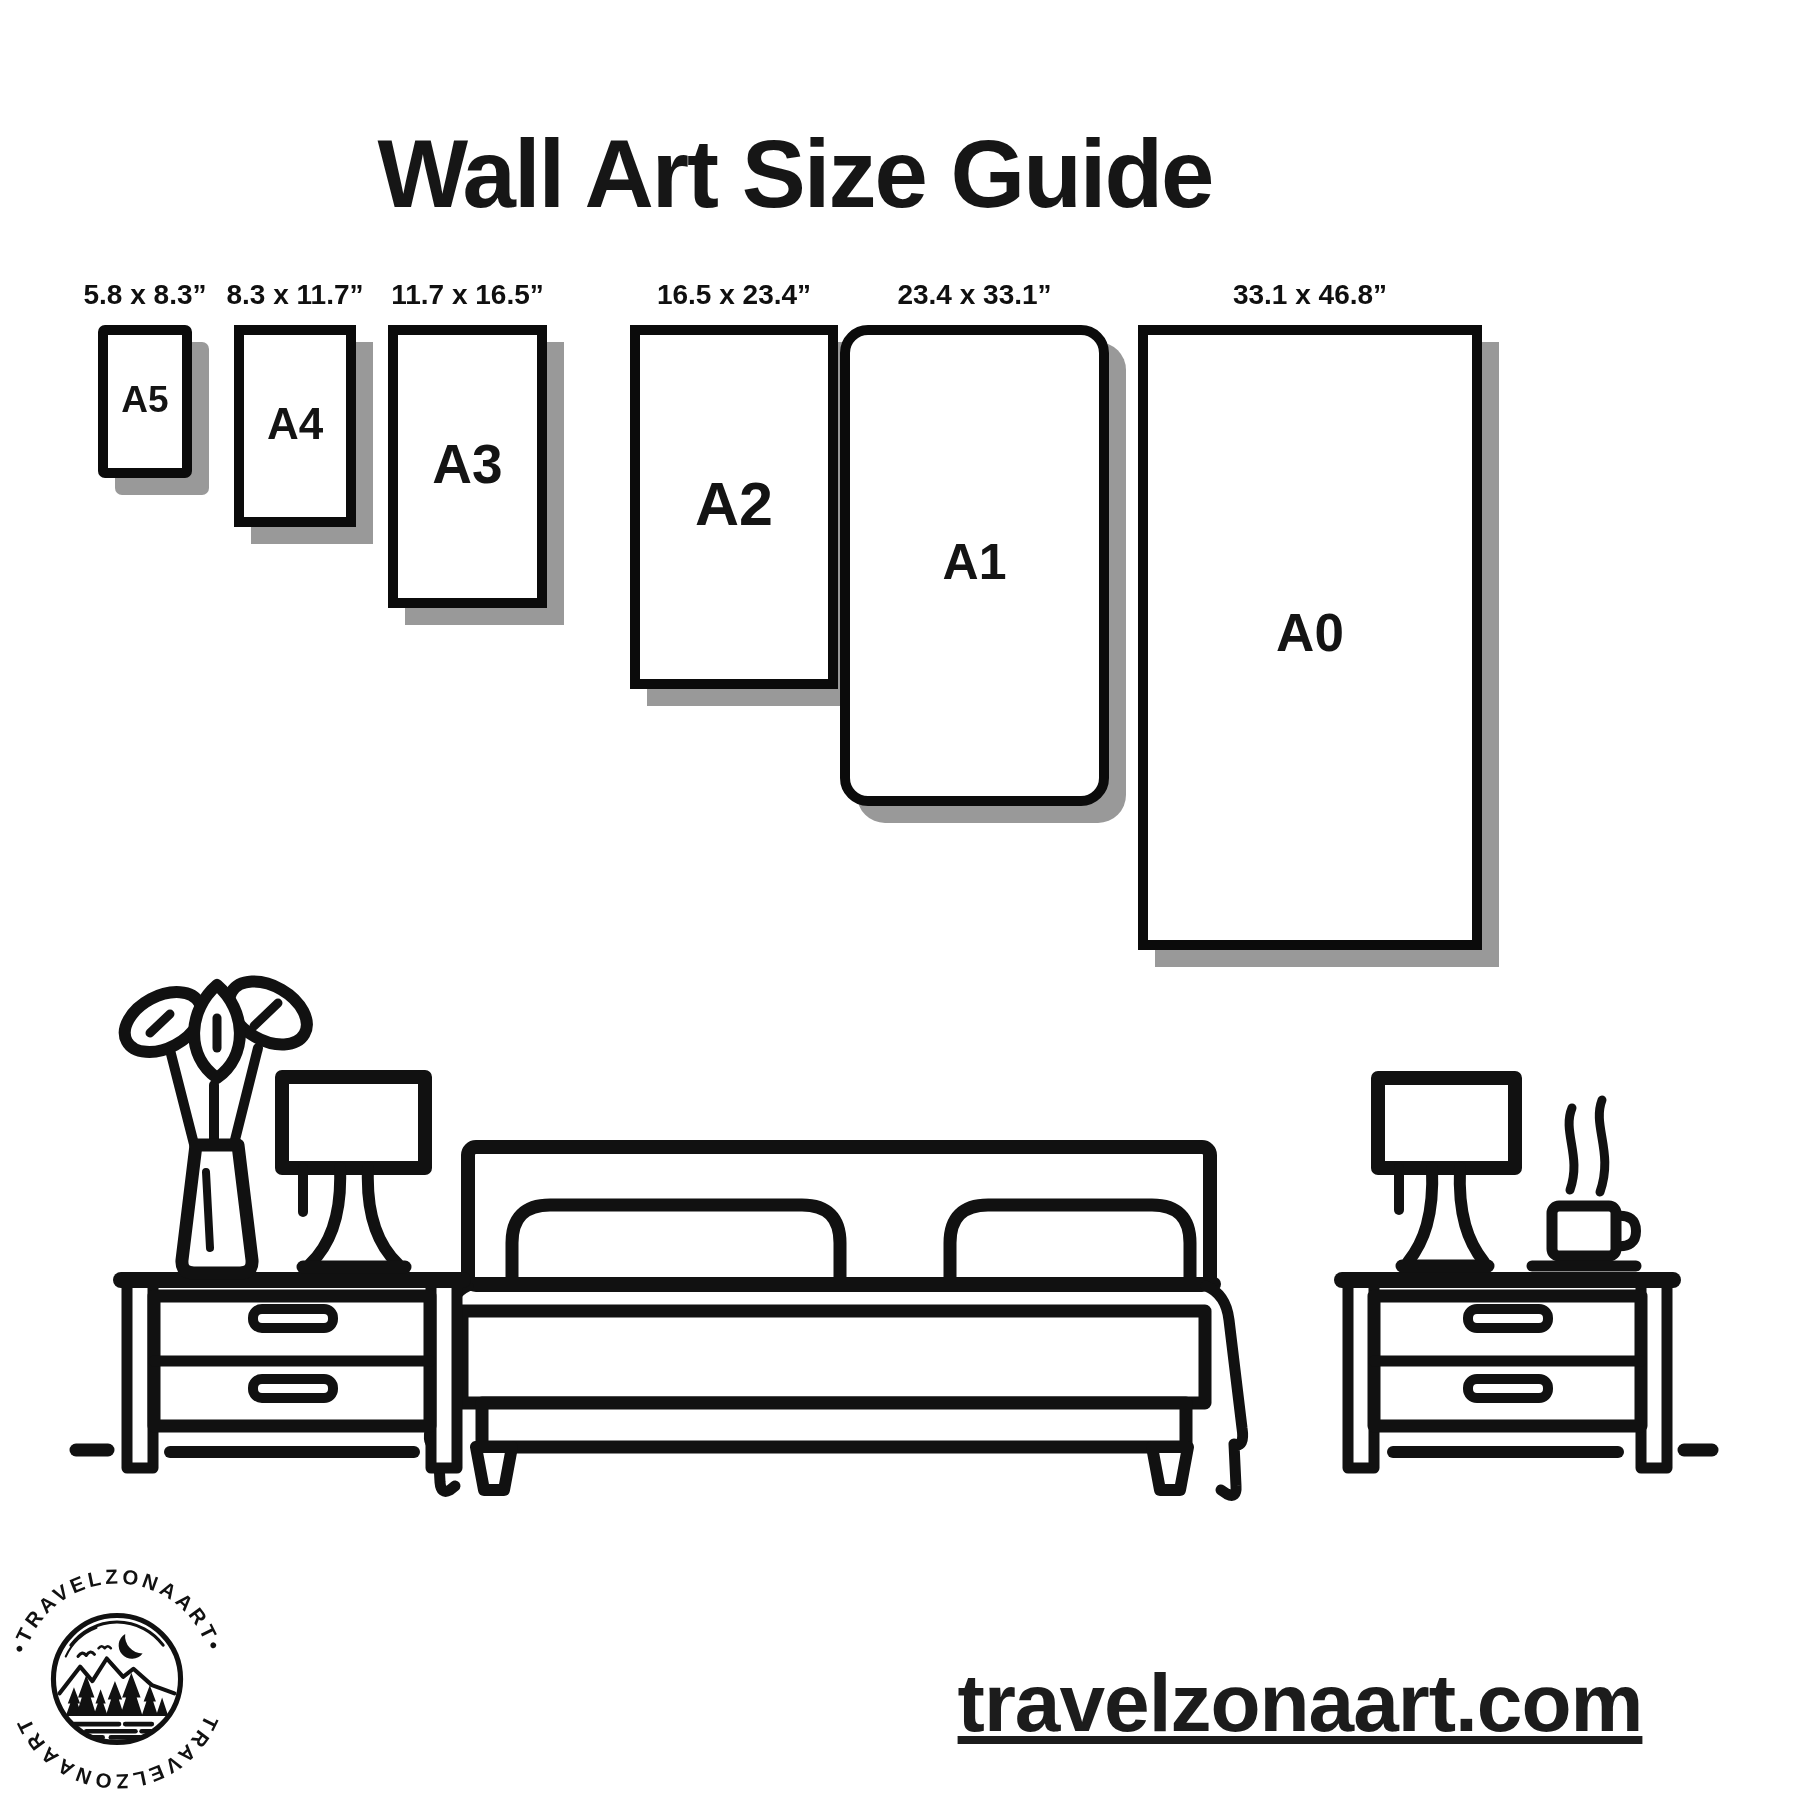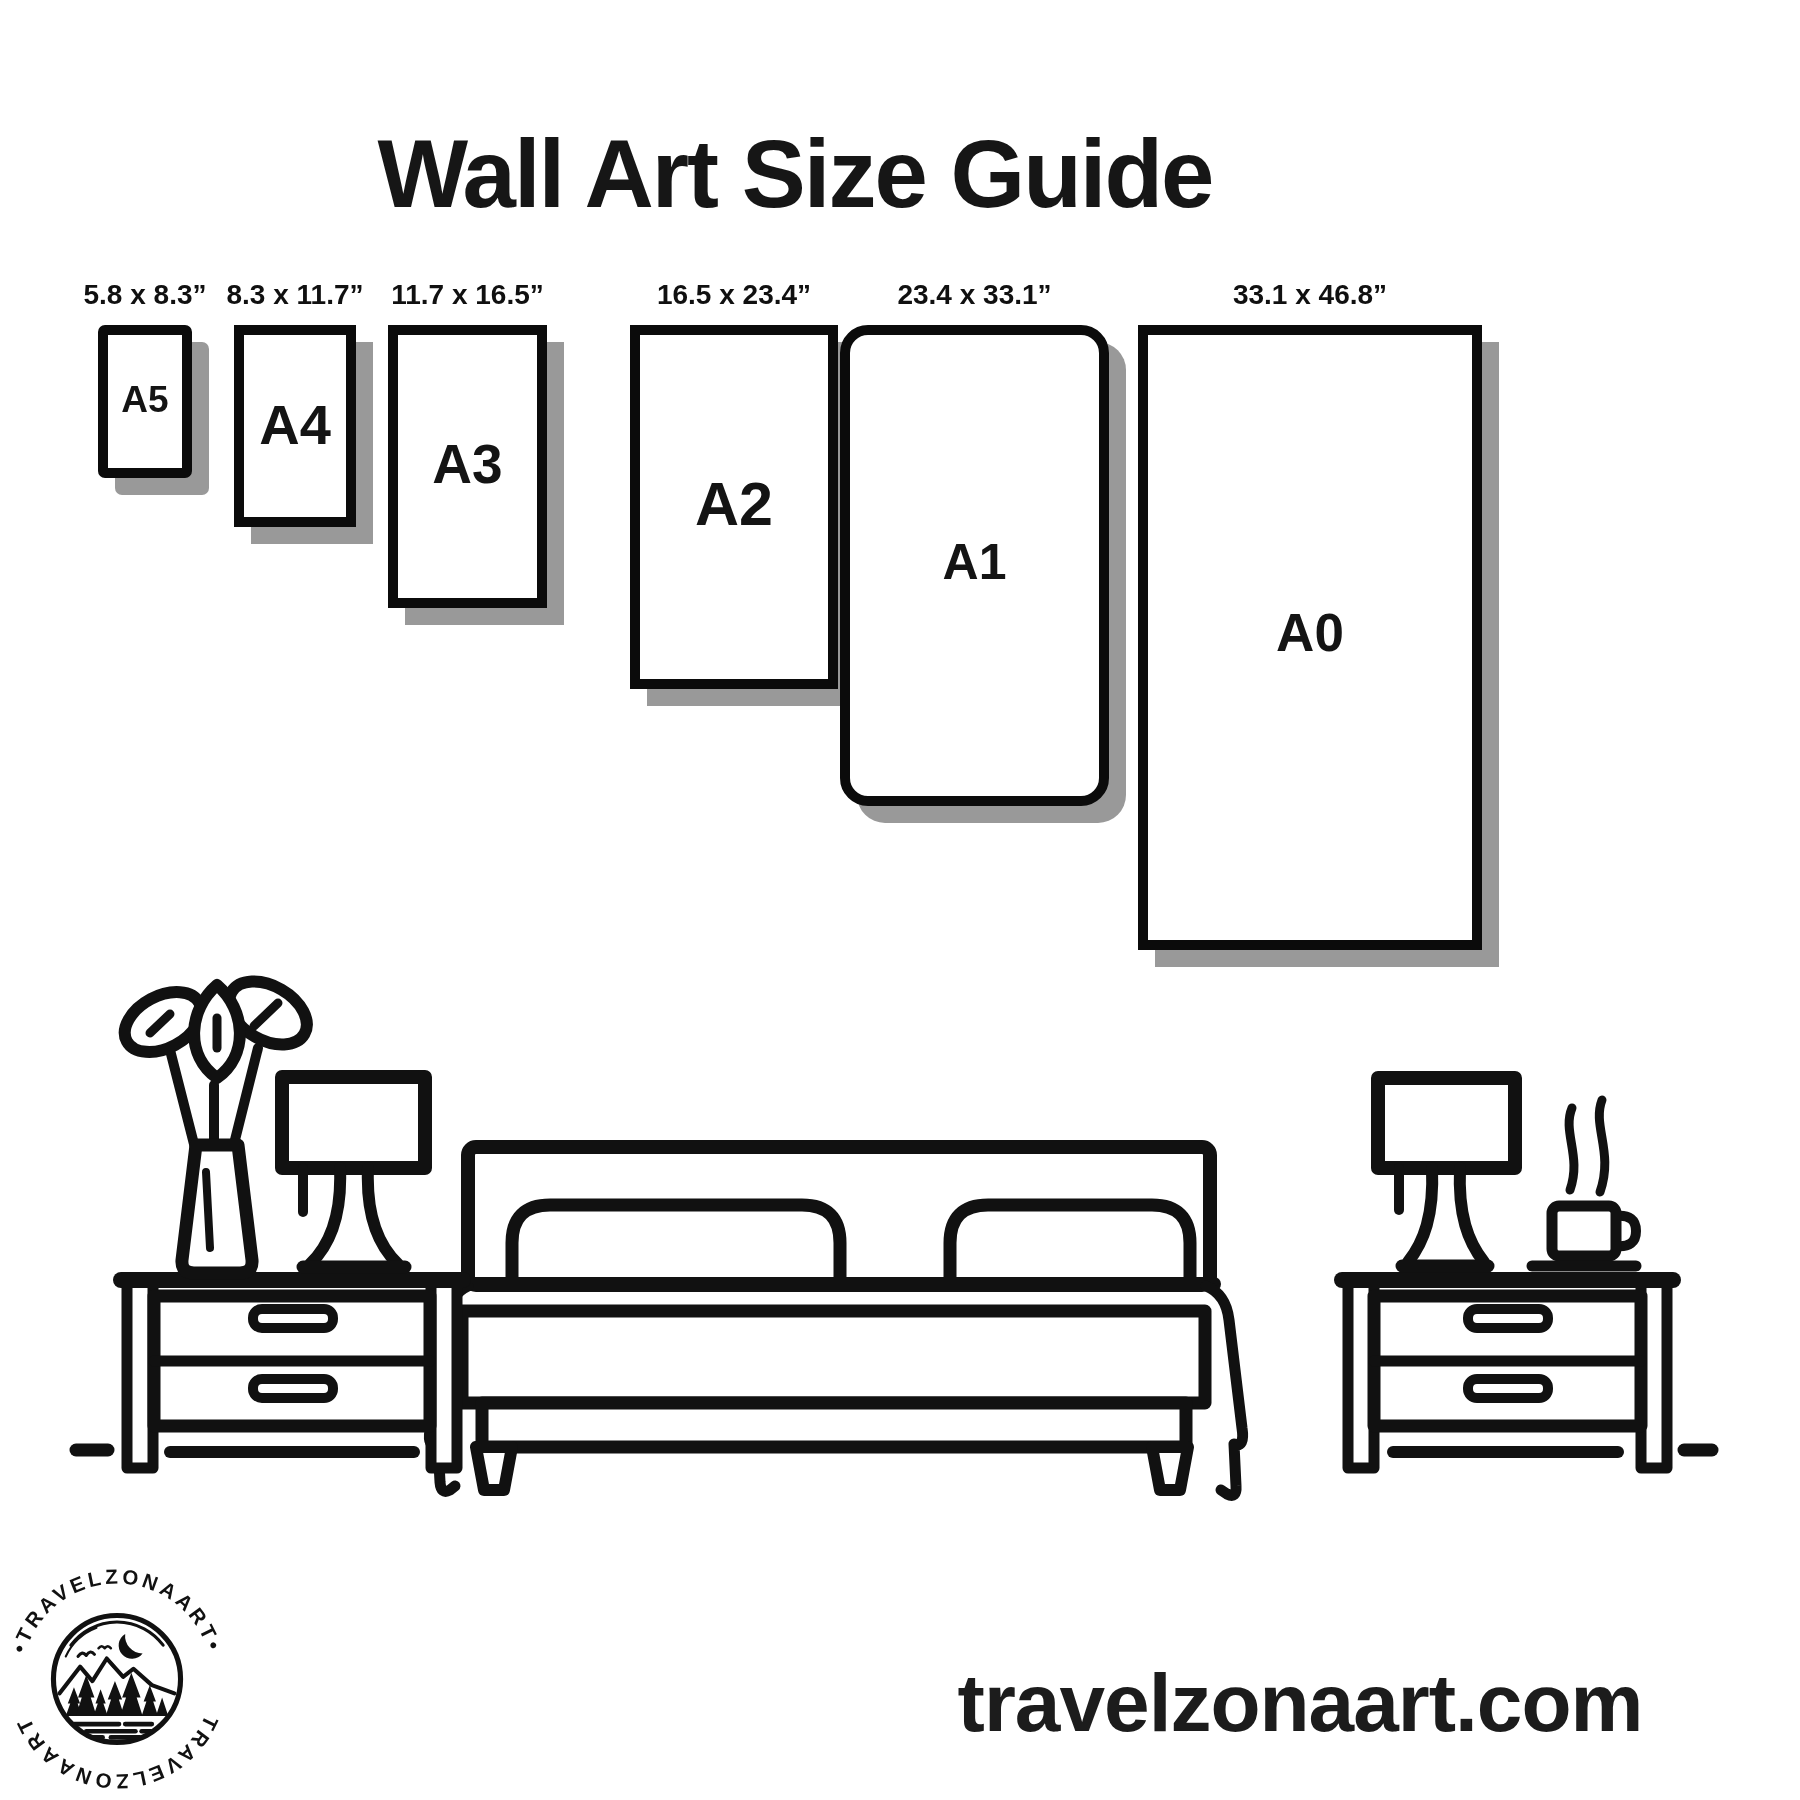--- a/index.html
+++ b/index.html
@@ -18,37 +18,37 @@
   .dim-label{
     position:absolute;bottom:100%;left:50%;transform:translateX(-50%);
     margin-bottom:14px;font-weight:bold;font-size:28px;white-space:nowrap;color:#101010;
   }
   .paper{
     background:#fff;border:10px solid #0b0b0b;box-shadow:17px 17px 0 #999999;
     display:flex;align-items:center;justify-content:center;
     font-weight:bold;color:#141414;padding-bottom:3%;box-sizing:content-box;
   }
   .fa5{left:98px;top:325px;}  .fa5 .paper{width:74px;height:130px;font-size:37px;border-radius:7px;}
-  .fa4{left:234px;top:325px;} .fa4 .paper{width:102px;height:178px;font-size:56px;}
+  .fa4{left:234px;top:325px;} .fa4 .paper{width:102px;height:178px;font-size:44px;}
   .fa3{left:388px;top:325px;} .fa3 .paper{width:139px;height:258px;font-size:55px;}
   .fa2{left:630px;top:325px;} .fa2 .paper{width:188px;height:338px;font-size:61px;}
   .fa1{left:840px;top:325px;} .fa1 .paper{width:249px;height:453px;font-size:50px;border-radius:28px;}
   .fa0{left:1138px;top:325px;}.fa0 .paper{width:324px;height:595px;font-size:53px;}
 
   
   .scene{position:absolute;left:0;top:860px;width:1800px;height:680px;}
 
   
   .logo{position:absolute;left:-6px;top:1556px;width:246px;height:246px;}
   .logo text{font-family:"Liberation Sans",sans-serif;font-weight:bold;}
 
   
   .website{
     position:absolute;top:1656px;left:920px;width:760px;text-align:center;
-    font-size:82px;font-weight:bold;letter-spacing:-1px;color:#1c1c1c;white-space:nowrap;
+    font-size:82px;font-weight:bold;letter-spacing:-1px;color:#1c1c1c;white-space:nowrap;text-decoration:underline;
   }
 </style>
 </head>
 <body>
 
 <div class="canvas">
 
   <h1 class="page-title">Wall Art Size Guide</h1>
 
   <div class="frame fa5">

